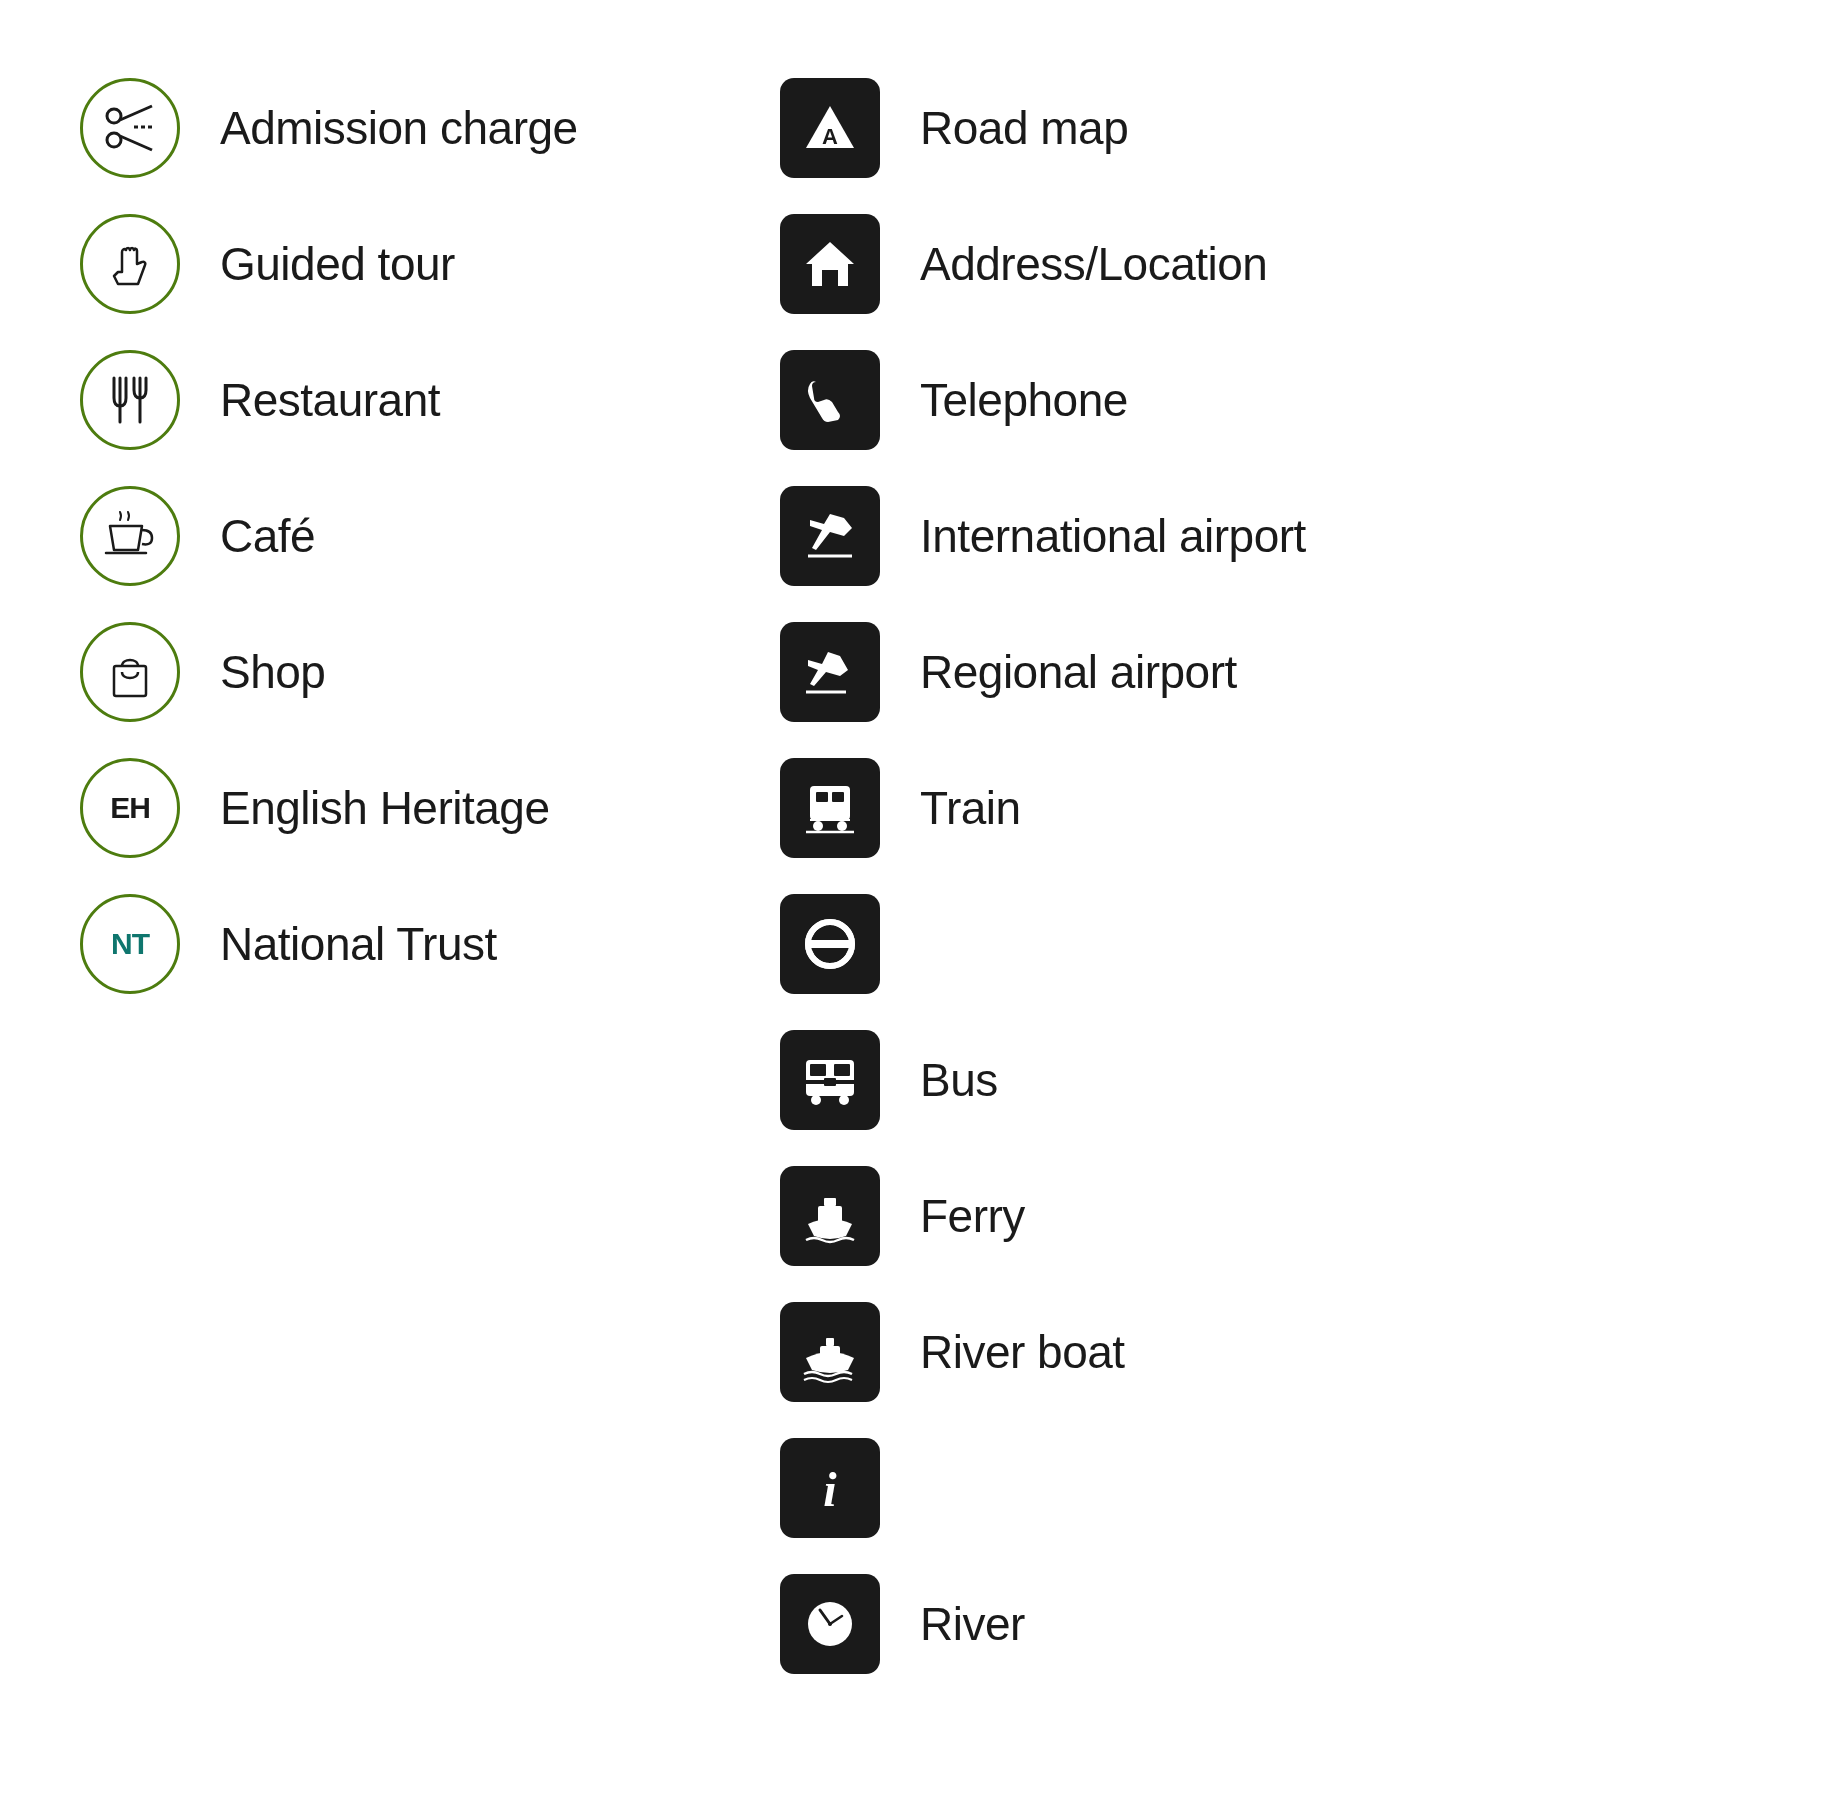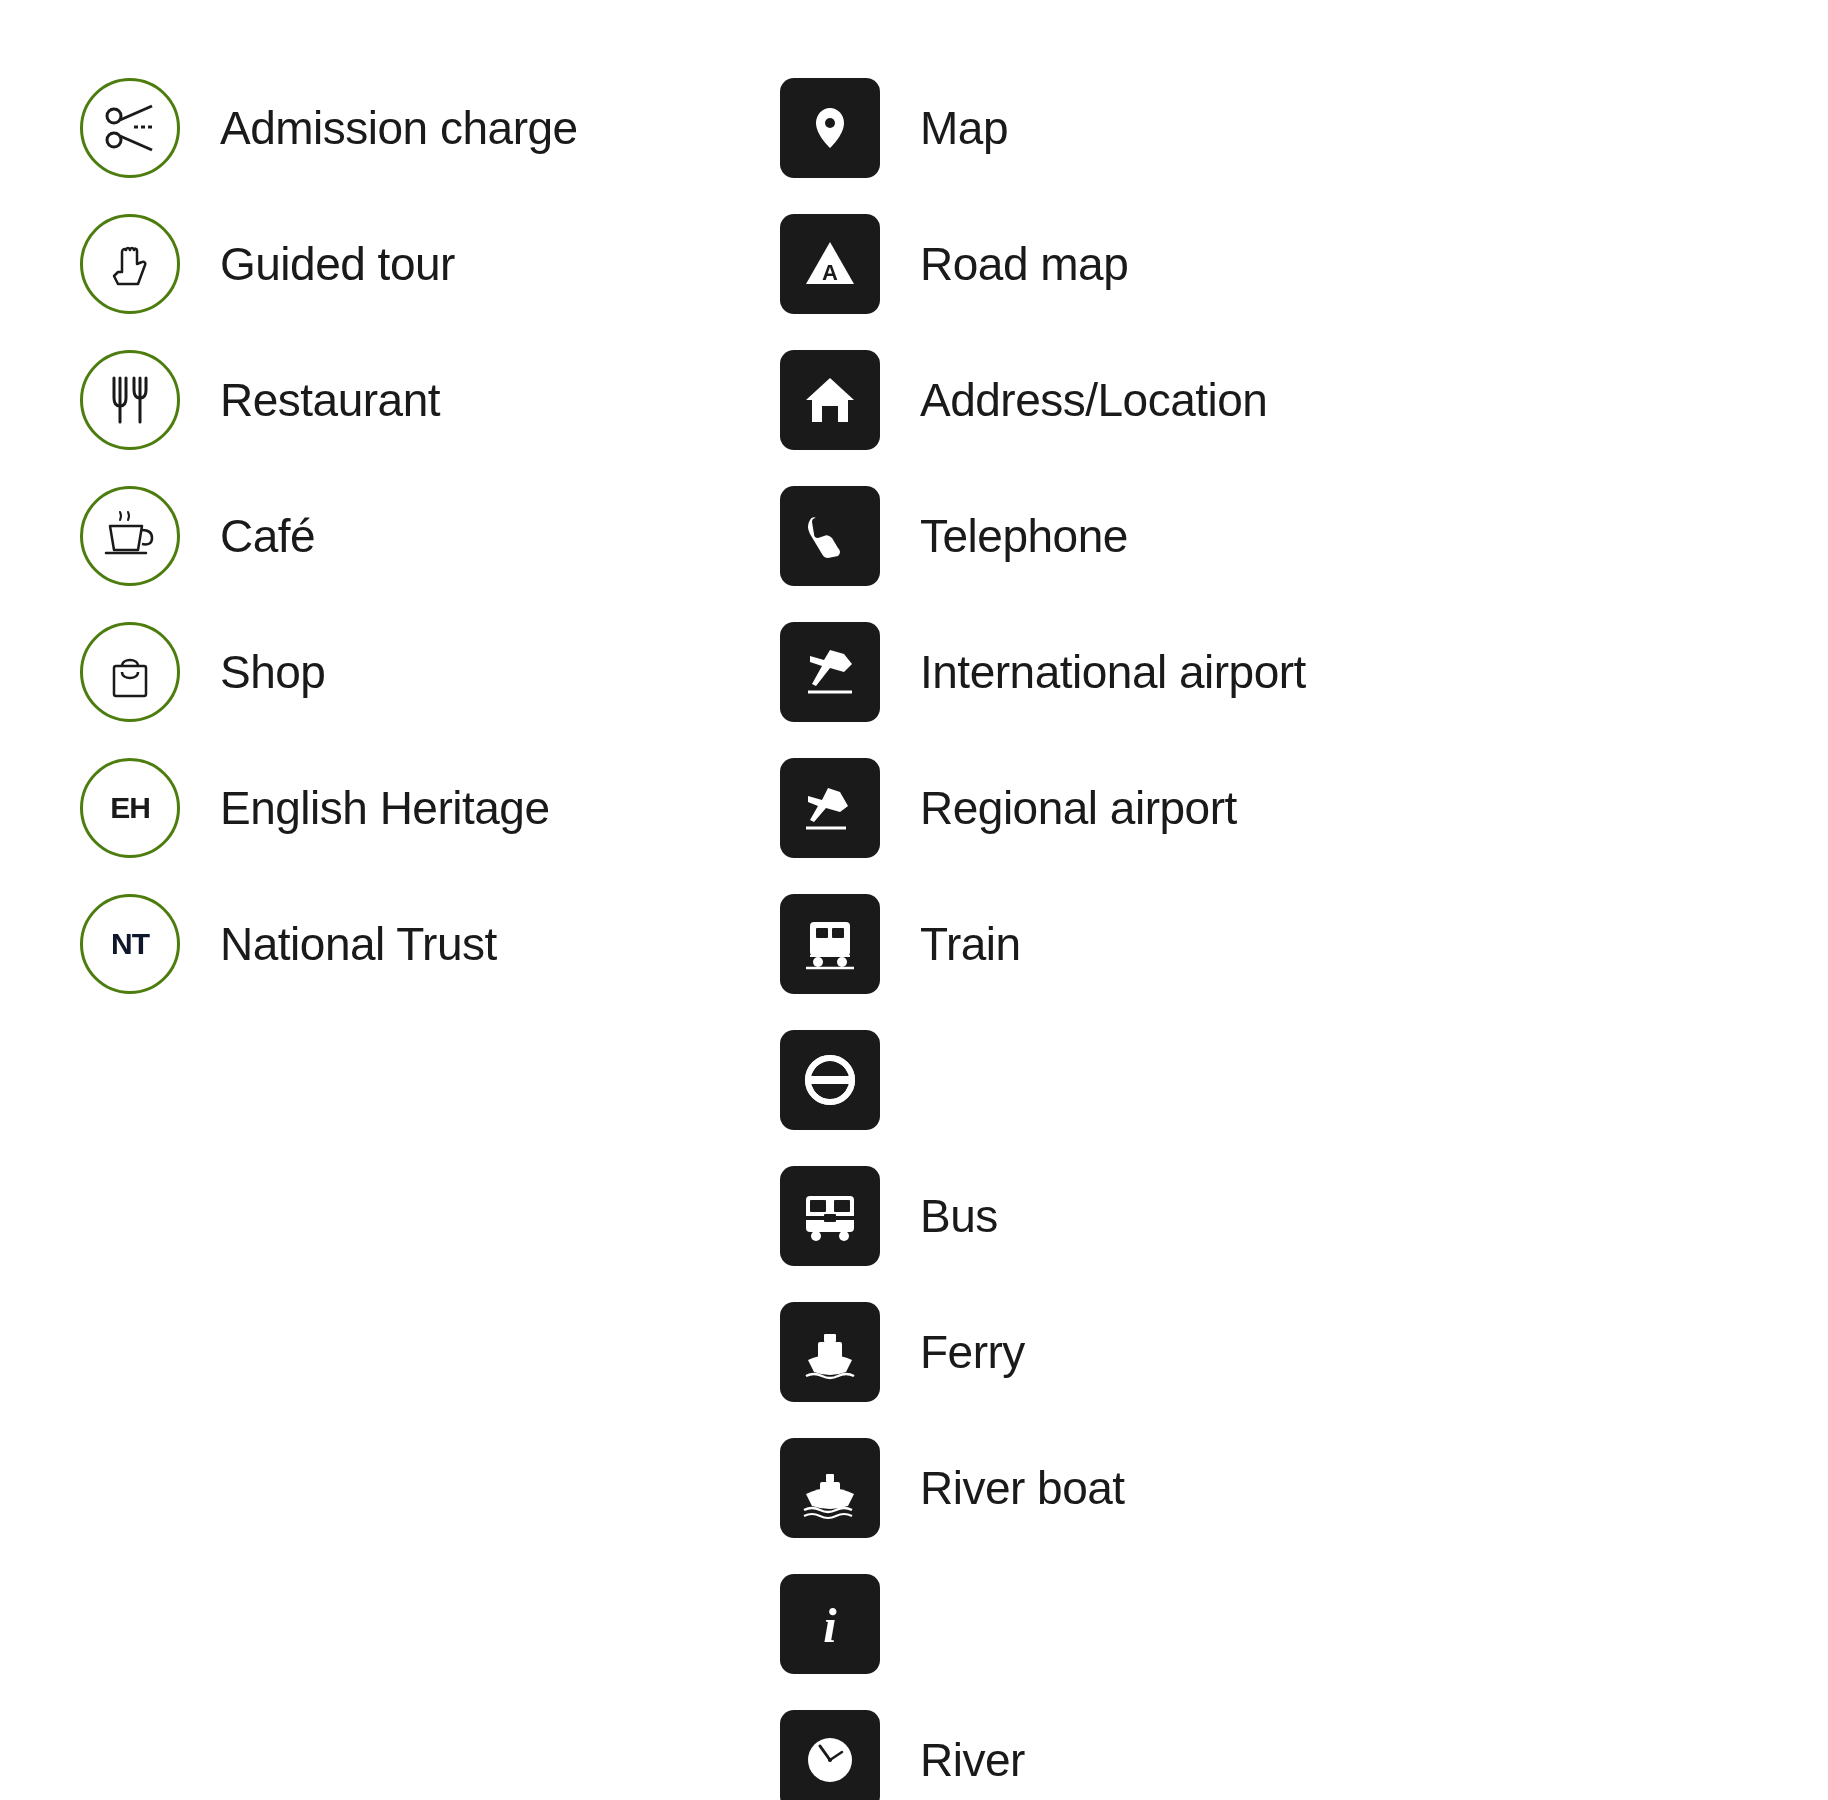--- a/index.html
+++ b/index.html
@@ -77,21 +77,21 @@
     .eh-text {
       font-size: 30px;
       font-weight: 700;
       color: #1a1a1a;
       letter-spacing: -1px;
     }
 
     .nt-text {
       font-size: 30px;
       font-weight: 700;
-      color: #0f172a;
+      color: #0f766e;
       letter-spacing: -1px;
     }
   </style>
 </head>
 <body>
 
 <div class="legend-container">
 
   <div class="column column-left">
 
@@ -172,29 +172,20 @@
       <div class="icon-circle">
         <span class="nt-text">NT</span>
       </div>
       <span class="legend-label">National Trust</span>
     </div>
 
   </div>
 
   <div class="column column-right">
 
-    <div class="legend-item">
-      <div class="icon-square">
-        <svg width="60" height="60" viewBox="0 0 60 60" fill="none">
-          <path d="M30 10 C22 10 16 17 16 25 C16 37 30 50 30 50 C30 50 44 37 44 25 C44 17 38 10 30 10 Z" fill="white"></path>
-          <circle cx="30" cy="25" r="5" fill="#1a1a1a"></circle>
-        </svg>
-      </div>
-      <span class="legend-label">Map</span>
-    </div>
 
     <div class="legend-item">
       <div class="icon-square">
         <svg width="60" height="60" viewBox="0 0 60 60" fill="none">
 
           <polygon points="30,8 54,50 6,50" fill="white"></polygon>
           <text x="30" y="46" text-anchor="middle" font-size="22" font-weight="bold" fill="#1a1a1a" font-family="Arial">A</text>
         </svg>
       </div>
       <span class="legend-label">Road map</span>

